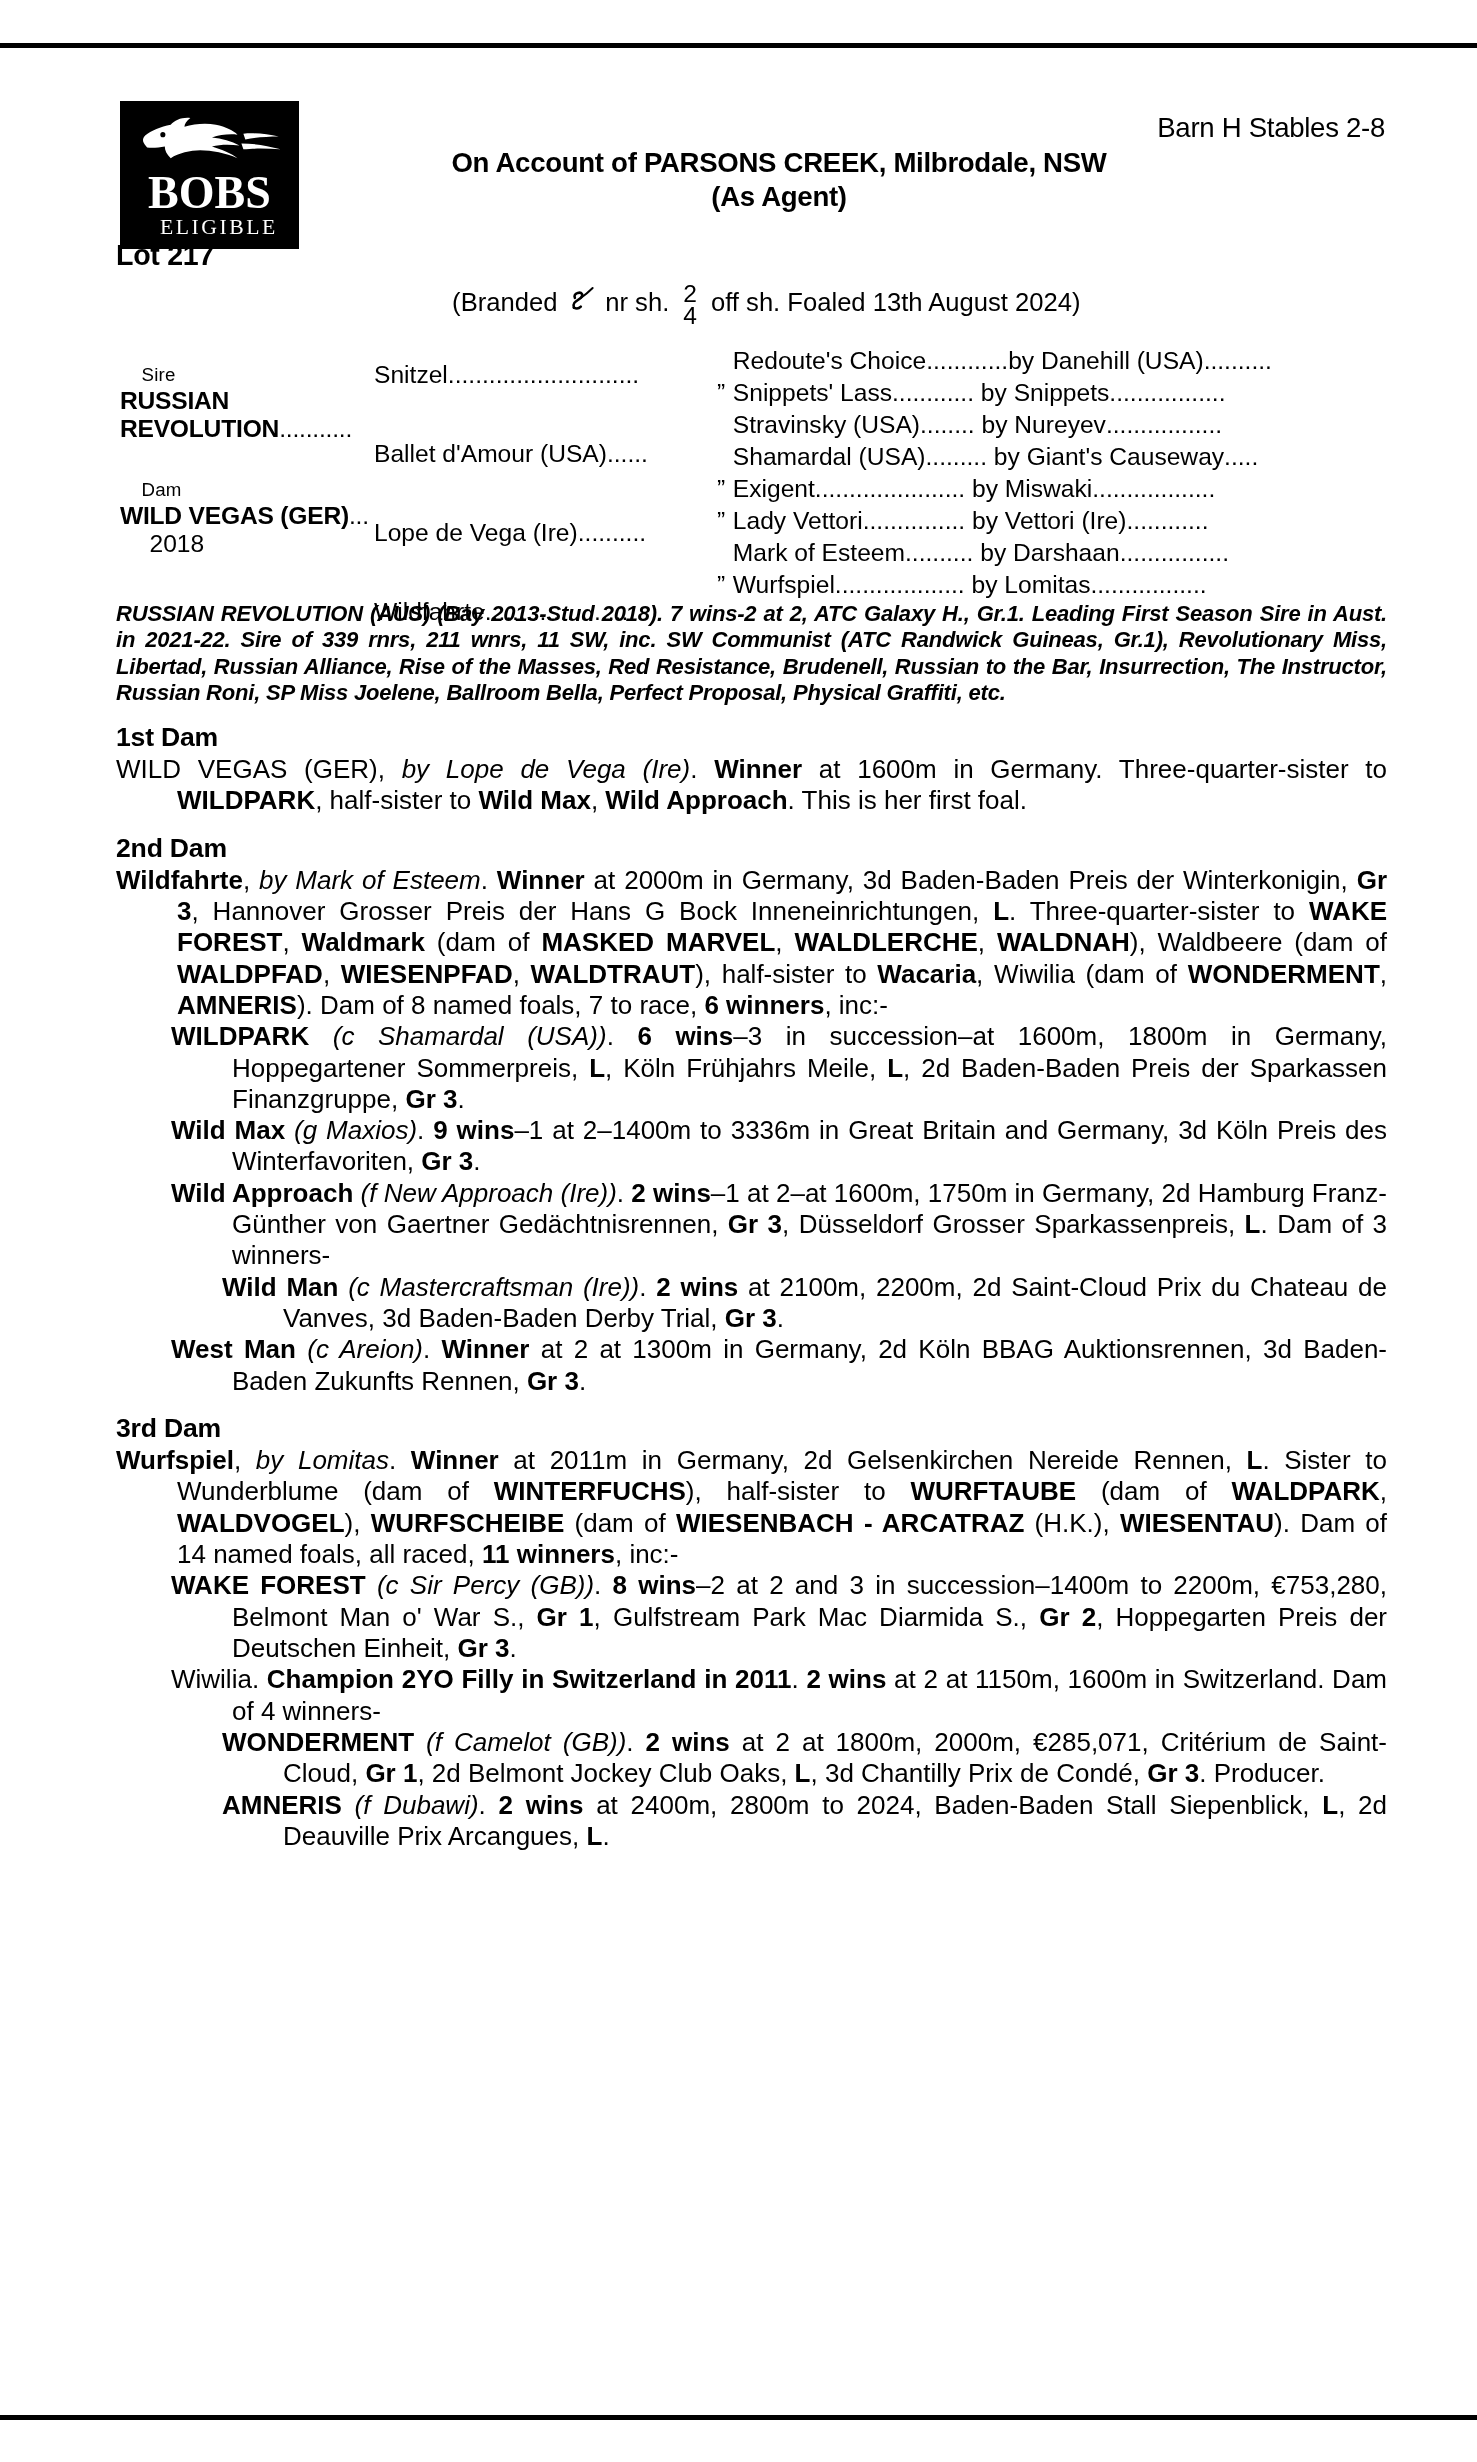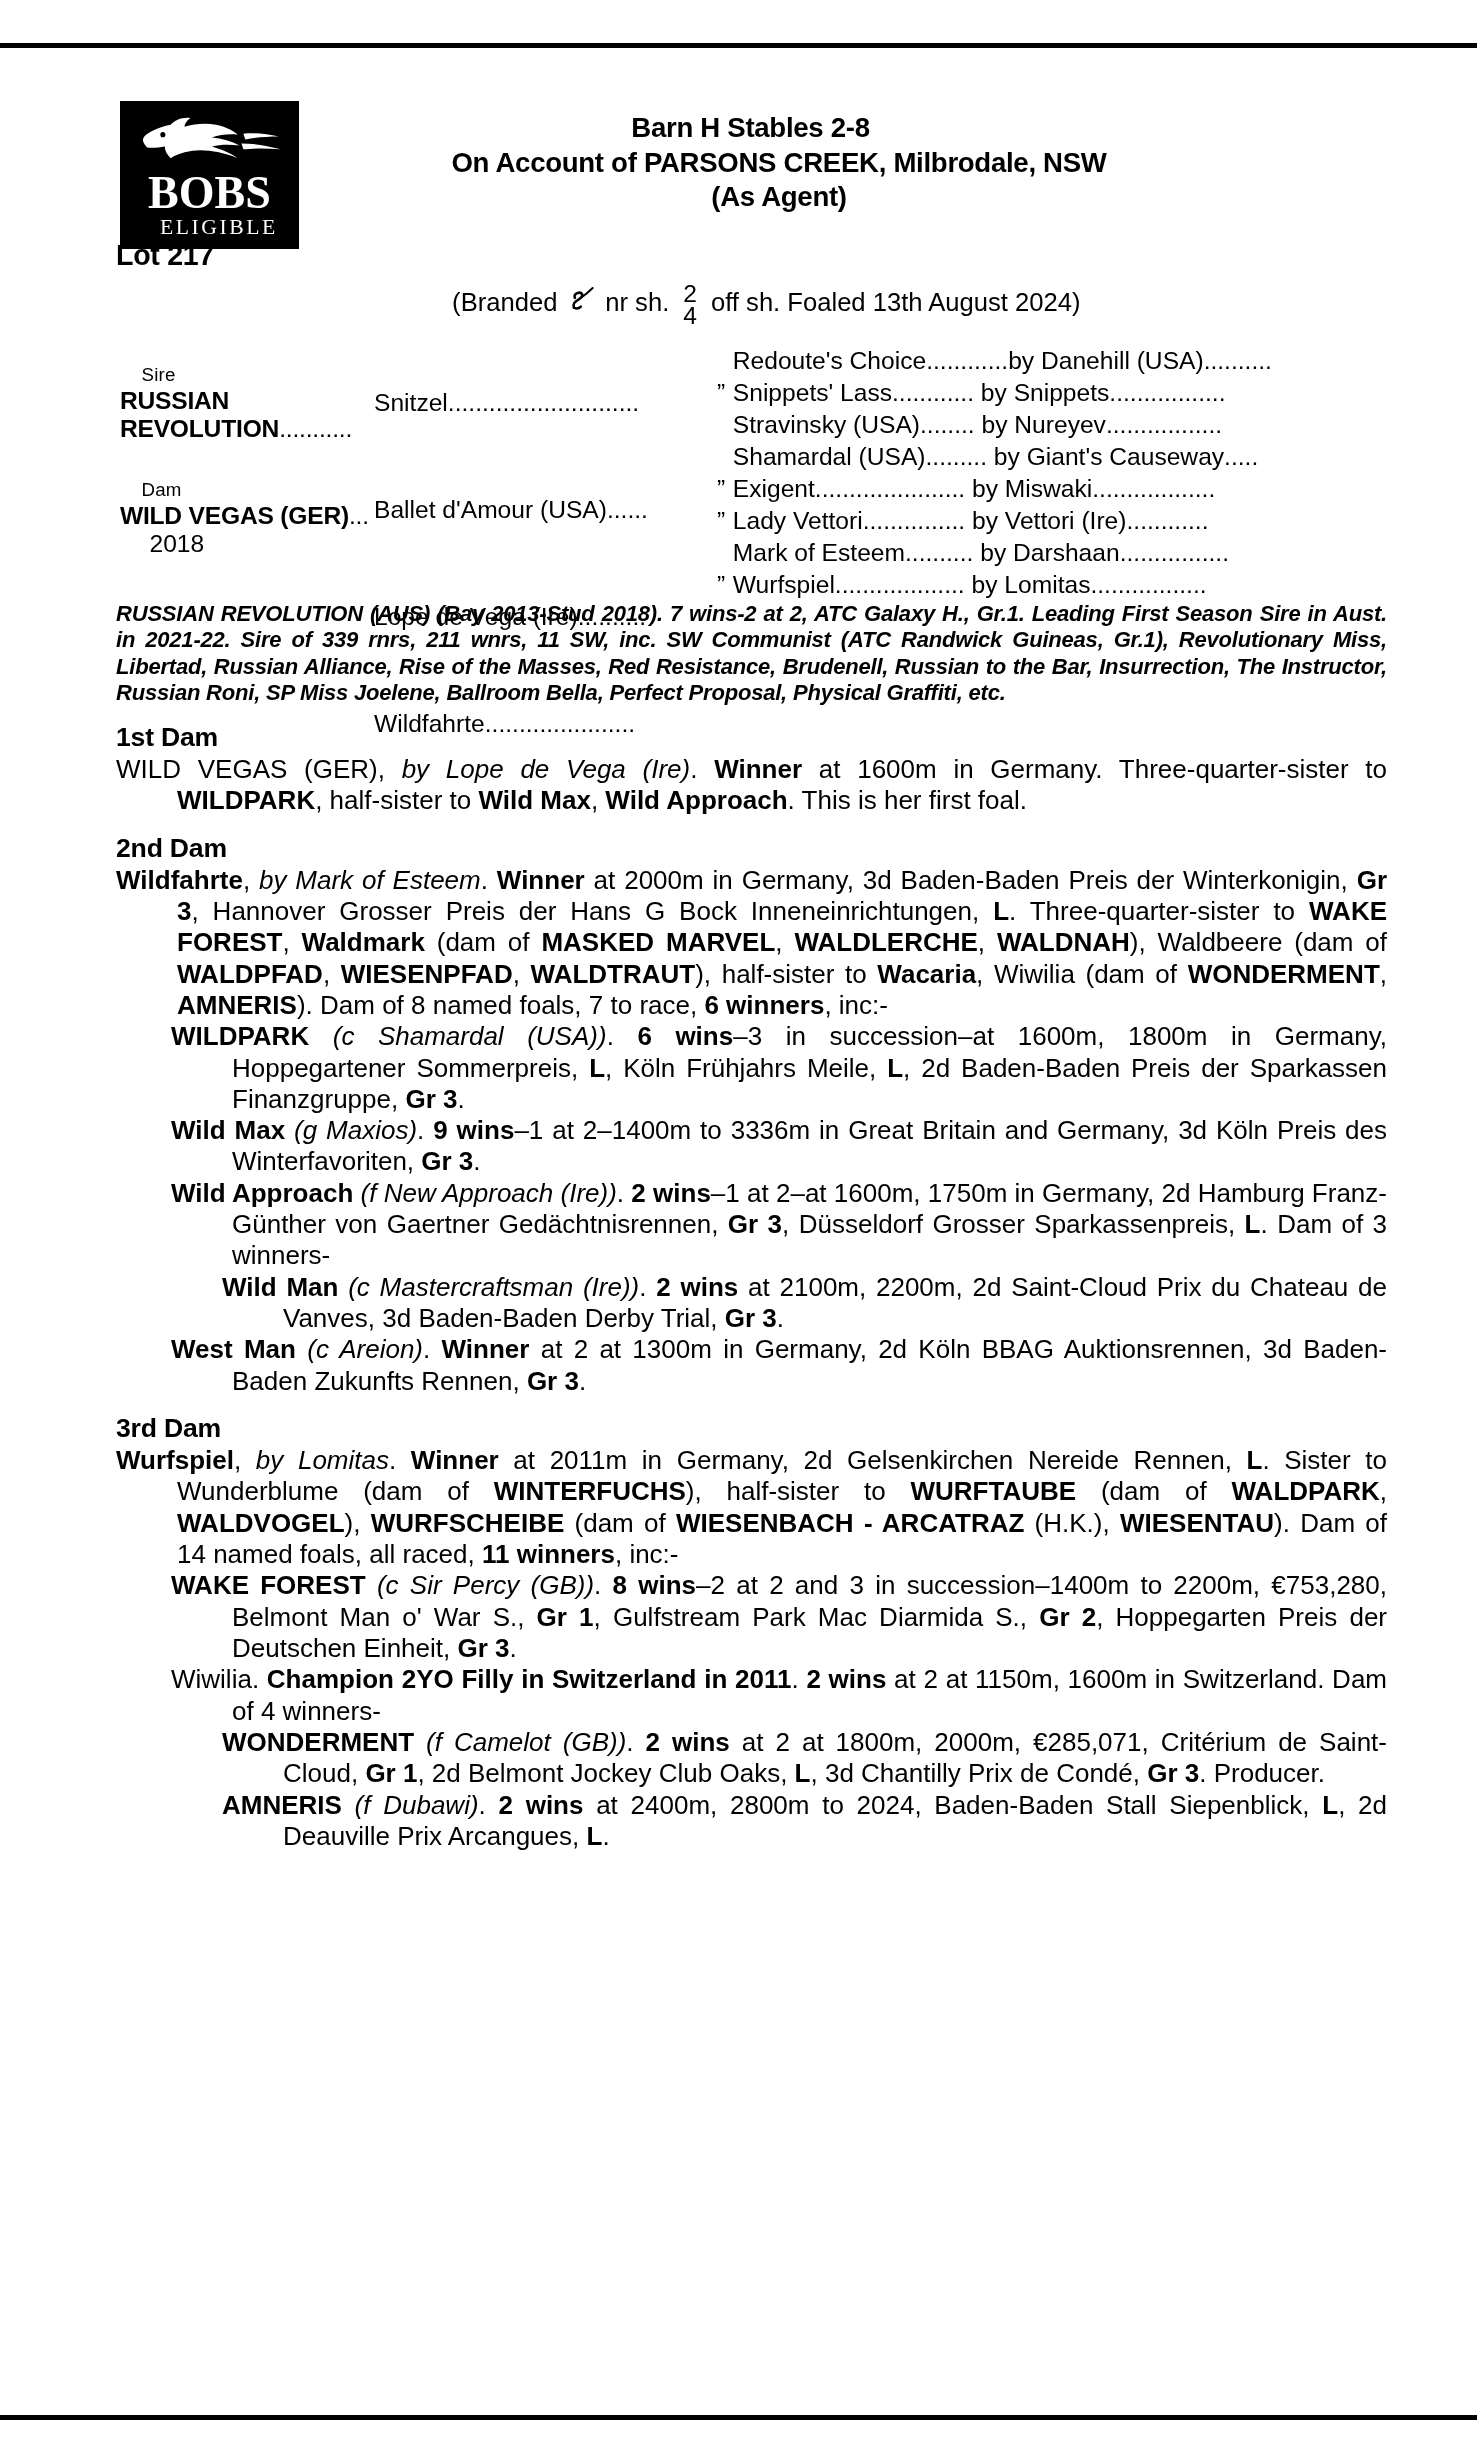--- a/index.html
+++ b/index.html
@@ -60,22 +60,22 @@
   }
   .bobs-sub {
     font-family: "Liberation Serif", serif;
     font-size: 21.7px;
     letter-spacing: 2.5px;
     line-height: 1.1;
     margin-top: 1px;
     margin-left: 19px;
   }
   .barn-line {
-    text-align: center;
-    font-weight: bold;
+    text-align: right;
+    font-weight: normal;
     font-size: 27.6px;
     letter-spacing: -0.3px;
     padding-top: 43px;
     padding-right: 2px;
   }
   .account-line {
     text-align: center;
     font-weight: bold;
     font-size: 27.6px;
     letter-spacing: -0.3px;
@@ -167,21 +167,20 @@
     letter-spacing: -0.2px;
   }
   .ped-year {
     padding-left: 29.6px;
     font-size: 24.6px;
   }
   .lh-ped { line-height: 1.30; }
   .ped-mid-row {
     font-size: 24.6px;
     white-space: nowrap;
-    margin-top: 28px;
   }
   .ped-r-row {
     font-size: 24.6px;
     white-space: nowrap;
     line-height: 1.30;
   }
   .ditto { display: inline-block; width: 15.8px; }
   .gp-name { display: inline-block; }
   .by-name { display: inline-block; }
 

